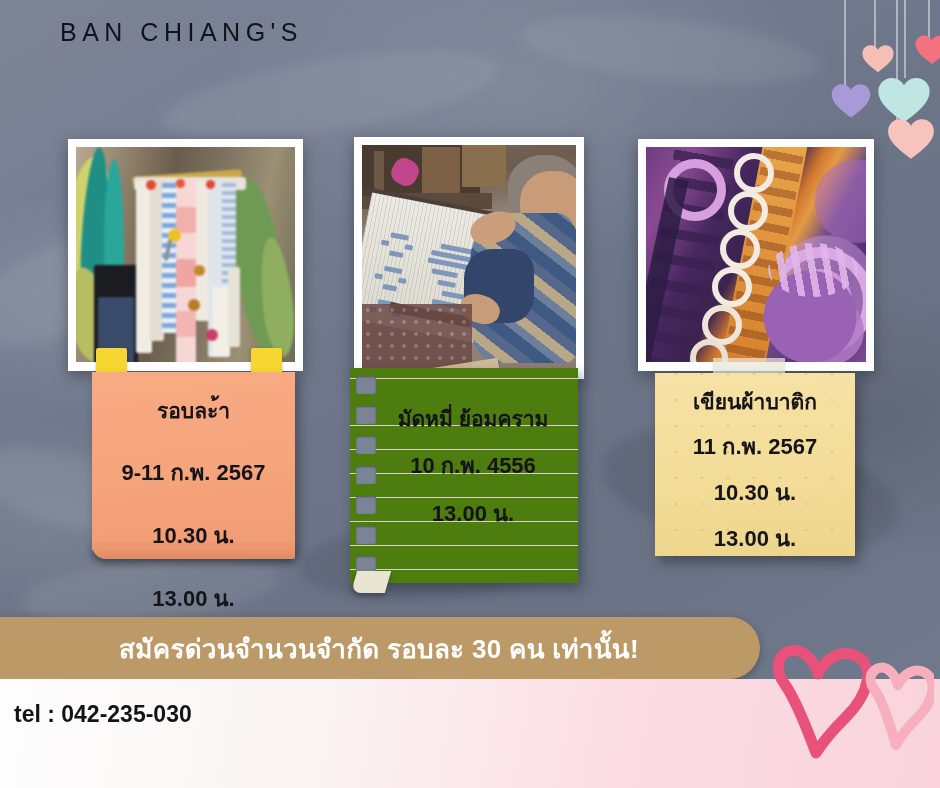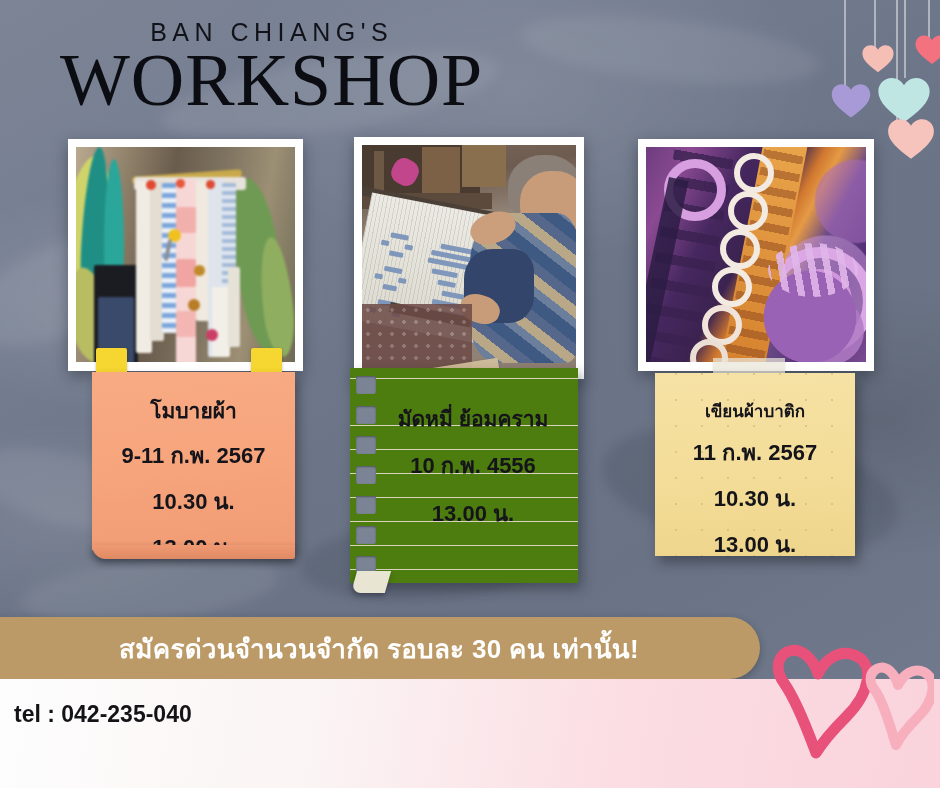--- a/index.html
+++ b/index.html
@@ -81,21 +81,21 @@
   .card .l{font-weight:bold;}
 
   
   .card1{left:92px;top:372px;width:203px;height:178px;
     background:linear-gradient(175deg,#f8ab83 0%,#f6a47c 55%,#f09b73 100%);
     box-shadow:4px 7px 10px rgba(25,28,38,.45);}
   .card1 .peel{position:absolute;left:0;bottom:-9px;width:100%;height:14px;
     background:linear-gradient(180deg,#ef9a72,#e08a63);
     border-radius:0 0 3px 18px;box-shadow:0 4px 7px rgba(20,24,34,.45);}
   .card1 .t{font-size:21px;padding-top:22px;}
-  .card1 .l{font-size:22px;margin-top:11px;}
+  .card1 .l{font-size:22px;margin-top:28px;}
 
   
   .card2{left:350px;top:368px;width:228px;height:215px;
     background:#4d7c0f;box-shadow:4px 6px 12px rgba(25,28,38,.42);}
   .lines{position:absolute;left:0;right:0;top:0;bottom:0;
     background:repeating-linear-gradient(180deg,transparent 0 23px,#d8d3c0 23px 24px);
     background-position:0 34px;}
   .holes{position:absolute;left:6px;top:8px;width:22px;bottom:4px;}
   .hole{position:absolute;left:0;width:20px;height:18px;background:#7b8494;border-radius:2px;
     box-shadow:inset 0 1px 2px rgba(0,0,0,.35);}
@@ -106,21 +106,21 @@
     background:#e9e5d3;transform:skewX(-16deg);border-radius:0 0 0 10px;
     box-shadow:0 3px 5px rgba(20,24,34,.35);}
 
   
   .card3{left:655px;top:373px;width:200px;height:183px;
     background:linear-gradient(178deg,#f6e2a5 0%,#f3dc97 60%,#eed58c 100%);
     box-shadow:4px 7px 11px rgba(25,28,38,.42);}
   .dotgrid{position:absolute;inset:0;
     background-image:radial-gradient(circle 1.3px, rgba(205,178,110,.55) 99%, transparent 100%);
     background-size:26px 26px;background-position:8px 14px;}
-  .card3 .t{font-size:17px;padding-top:24px;position:relative;}
+  .card3 .t{font-size:21px;padding-top:12px;position:relative;}
   .card3 .l{font-size:22px;margin-top:11px;position:relative;}
 
   
   .banner{position:absolute;left:-18px;top:617px;width:778px;height:62px;
     background:#bc9a67;border-radius:0 34px 34px 0;
     box-shadow:0 3px 8px rgba(20,24,34,.33);
     display:flex;align-items:center;justify-content:center;}
   .banner span{color:#fff;font-size:26px;font-weight:bold;padding-left:16px;letter-spacing:.3px;}
 
   
@@ -140,21 +140,20 @@
   <div class="crease c1"></div>
   <div class="crease c2"></div>
   <div class="crease c3"></div>
   <div class="crease c4"></div>
   <div class="crease c5"></div>
   <div class="crease dark c6"></div>
   <div class="crease dark c7"></div>
 
   <div class="header">
     <div class="kicker">BAN CHIANG'S</div>
-    <div class="wordmark">WORKSHOP</div>
   </div>
 
   <div class="hearts">
     <div class="string" style="left:14px;height:88px;"></div>
     <div class="string" style="left:44px;height:48px;"></div>
     <div class="string" style="left:74px;height:78px;"></div>
     <div class="string" style="left:98px;height:38px;"></div>
     <div class="string" style="left:66px;height:120px;"></div>
 
     <div class="hg" style="left:0px;top:80px;">
@@ -315,21 +314,21 @@
         background:repeating-linear-gradient(80deg,#e0b6ea 0 7px,transparent 7px 15px);opacity:.9;border-radius:50%;"></div>
     </div>
   </div>
 
   <div class="tape-y" style="left:96px;top:348px;width:31px;height:43px;"></div>
   <div class="tape-y" style="left:251px;top:348px;width:31px;height:43px;"></div>
   <div class="tape-tan" style="left:418px;top:364px;width:82px;height:26px;transform:rotate(-9deg);"></div>
   <div class="tape-clear" style="left:713px;top:358px;width:72px;height:34px;"></div>
 
   <div class="card card1">
-    <div class="t">โมบายผ้า</div>
+    <div class="t">รอบละ้า</div>
     <div class="l">9-11 ก.พ. 2567</div>
     <div class="l">10.30 น.</div>
     <div class="l">13.00 น.</div>
     <div class="peel"></div>
   </div>
 
   <div class="card card2">
     <div class="lines"></div>
     <div class="holes">
       <div class="hole" style="top:0px;"></div>
@@ -360,16 +359,16 @@
     <span>สมัครด่วนจำนวนจำกัด รอบละ 30 คน เท่านั้น!</span>
   </div>
 
   <div class="footer">
     <div class="f-hearts">
       <svg width="180" height="150" viewBox="0 0 180 150">
         <path d="M30 66 C14 44 34 24 52 38 C58 43 62 50 64 57 C70 44 84 32 100 38 C122 46 116 76 92 100 C78 114 68 126 62 136 C56 120 44 86 30 66 Z" fill="none" stroke="#e8517a" stroke-width="11" stroke-linecap="round" stroke-linejoin="round"></path>
         <path d="M120 72 C110 58 124 44 136 54 C140 58 143 63 144 68 C149 58 159 50 170 55 C184 62 180 84 164 100 C154 110 146 120 142 128 C138 116 130 84 120 72 Z" fill="none" stroke="#f7aebd" stroke-width="10" stroke-linecap="round" stroke-linejoin="round"></path>
       </svg>
     </div>
-    <div class="f-line f1">tel : 042-235-040</div>
+    <div class="f-line f1">tel : 042-235-030</div>
   </div>
 
 </div>
 
 </body></html>

